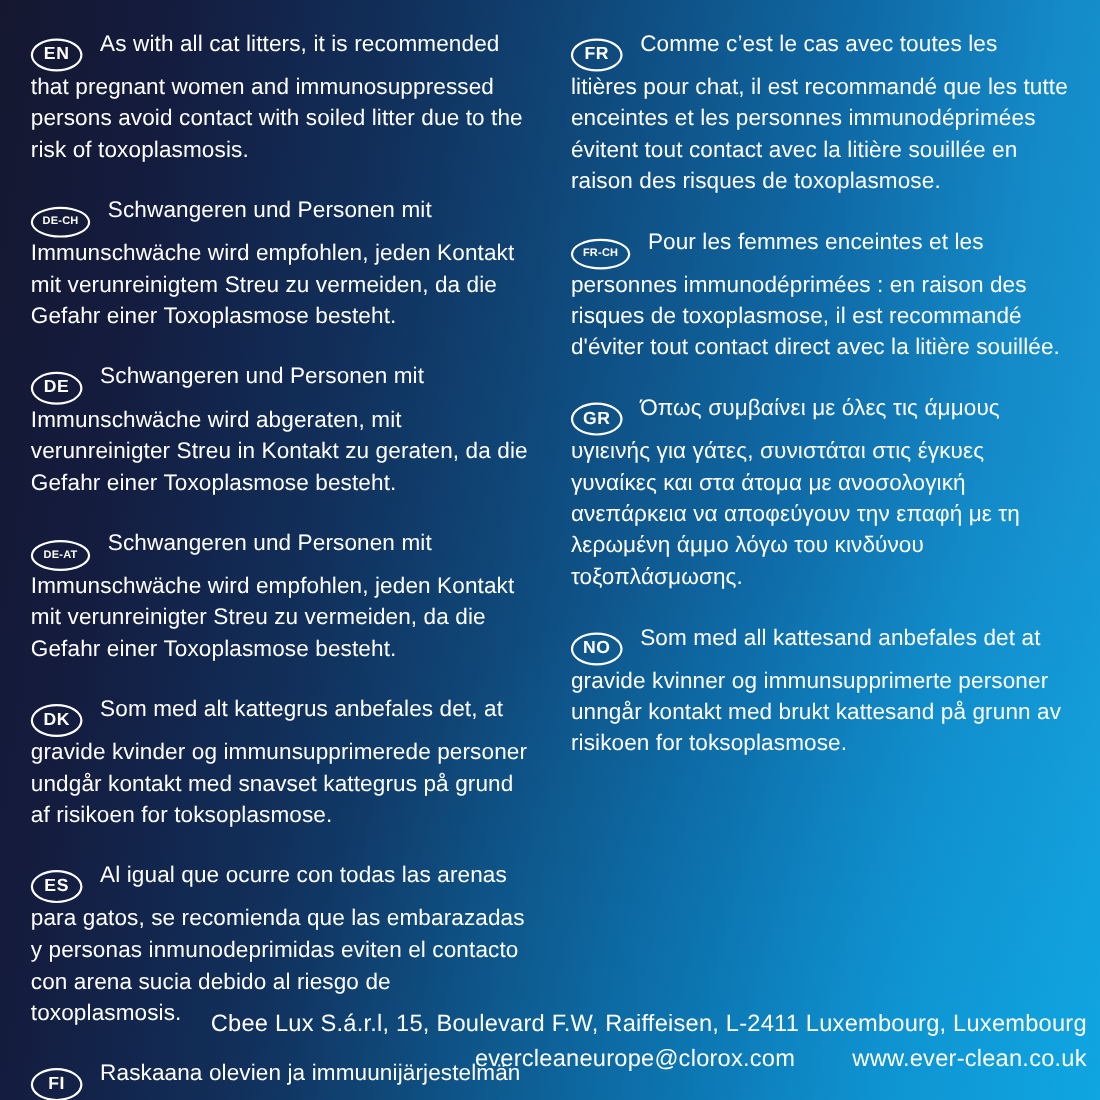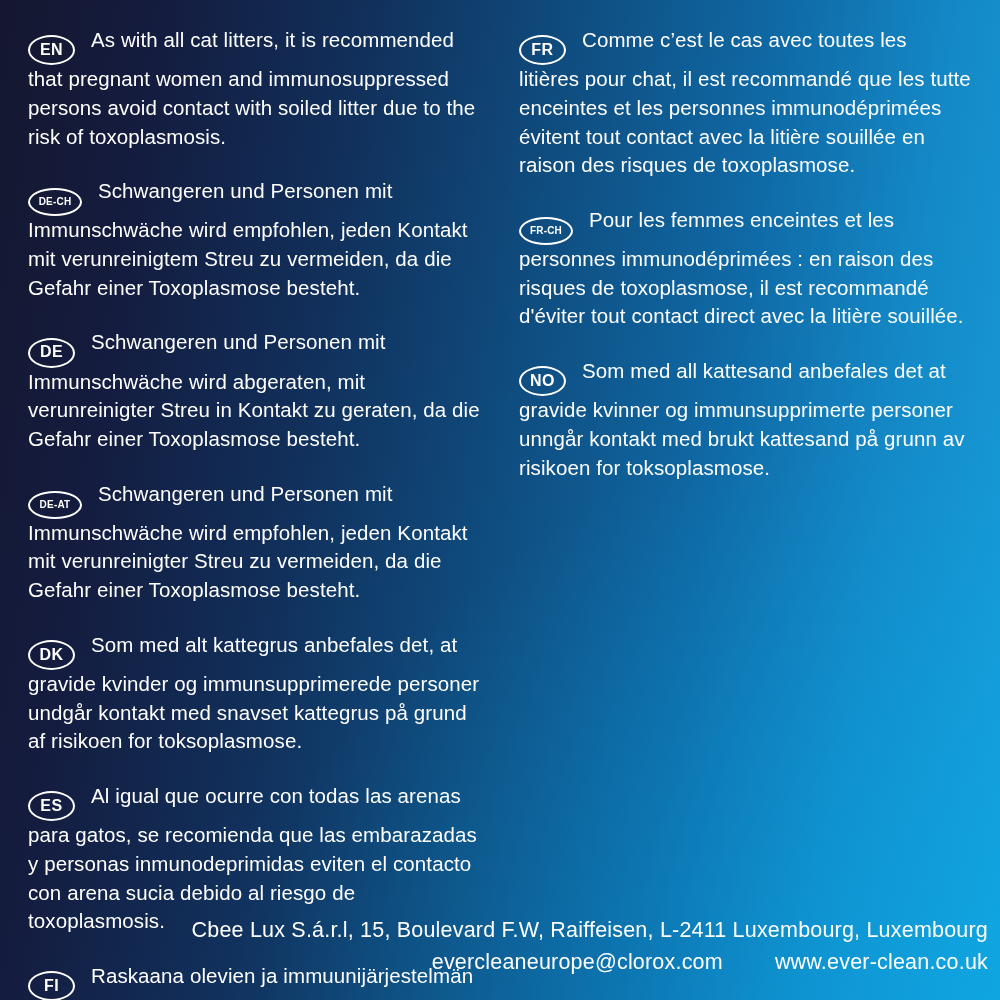--- a/index.html
+++ b/index.html
@@ -138,20 +138,25 @@
             <span>FR</span>
           </span><span>Comme c’est le cas avec toutes les litières pour chat, il est recommandé que les tutte enceintes et les personnes immunodéprimées évitent tout contact avec la litière souillée en raison des risques de toxoplasmose.</span>
       </p>
 
       <p class="entry">
         <span class="badge small">
             <span>FR-CH</span>
           </span><span>Pour les femmes enceintes et les personnes immunodéprimées : en raison des risques de toxoplasmose, il est recommandé d'éviter tout contact direct avec la litière souillée.</span>
       </p>
 
+      <p class="entry">
+        <span class="badge">
+            <span>GR</span>
+          </span><span>Όπως συμβαίνει με όλες τις άμμους υγιεινής για γάτες, συνιστάται στις έγκυες γυναίκες και στα άτομα με ανοσολογική ανεπάρκεια να αποφεύγουν την επαφή με τη λερωμένη άμμο λόγω του κινδύνου τοξοπλάσμωσης.</span>
+      </p>
 
 
 
       <p class="entry">
         <span class="badge">
             <span>NO</span>
           </span><span>Som med all kattesand anbefales det at gravide kvinner og immunsupprimerte personer unngår kontakt med brukt kattesand på grunn av risikoen for toksoplasmose.</span>
       </p>
 
     </div>

